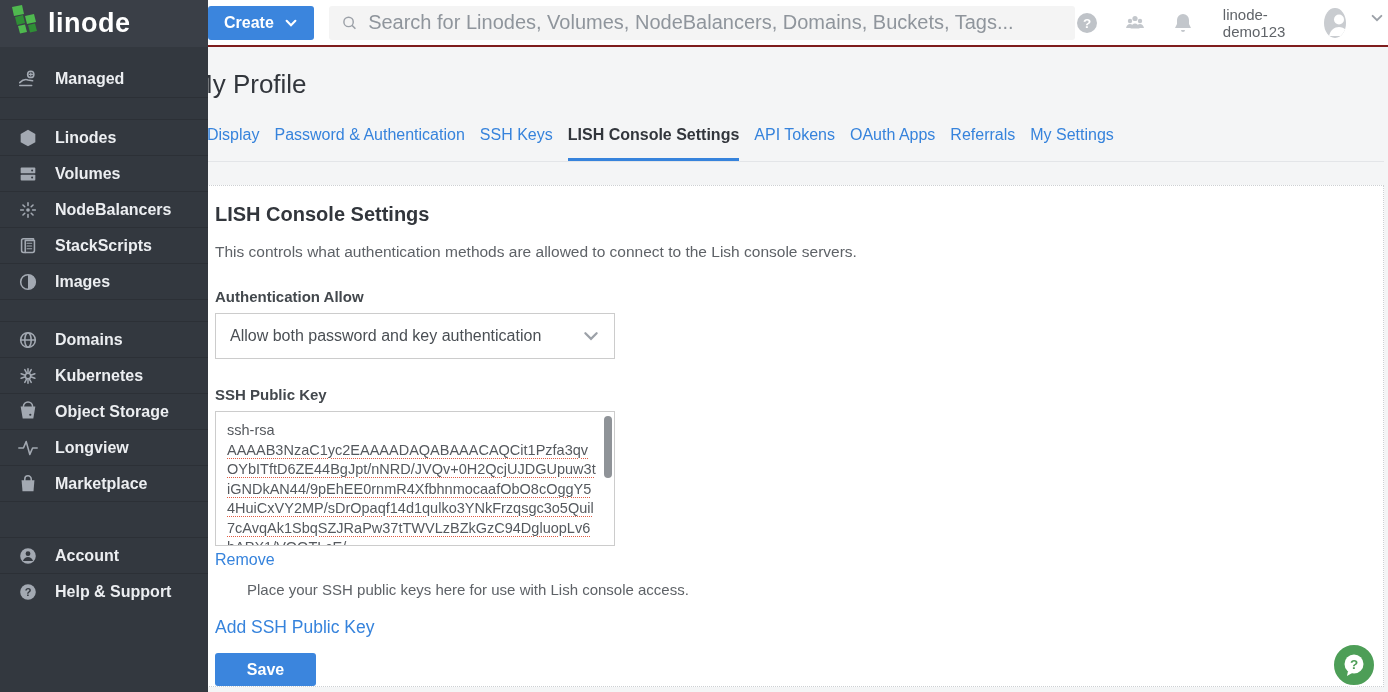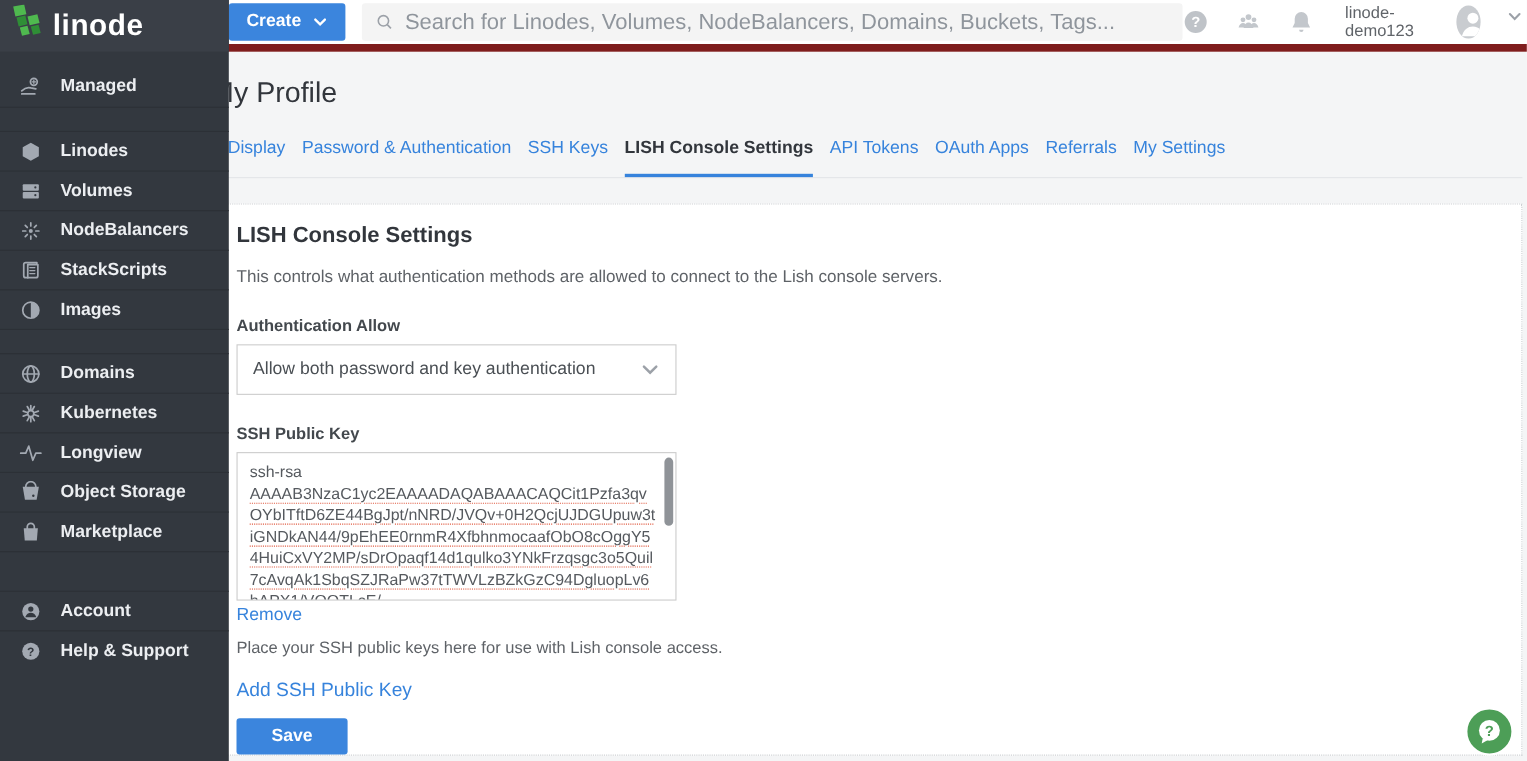--- a/index.html
+++ b/index.html
@@ -19,21 +19,21 @@
   .side-item .lbl { color:#eceef1; font-size:16px; font-weight:600; }
   .side-gap { height:22px; border-top:1px solid #2c3036; }
   .side-gap.big { height:36px; }
   .sicon { width:22px; height:22px; flex:0 0 22px; }
   .sicon svg { width:22px; height:22px; stroke:#a3a9b2; fill:none;
     stroke-width:1.7; stroke-linecap:round; stroke-linejoin:round; }
   .sicon svg .fill { fill:#a3a9b2; stroke:none; }
 
   
   .topbar { position:absolute; left:176px; top:0; width:1212px; height:47px;
-    background:#fff; border-bottom:7px solid #7f1d1d; display:flex;
+    background:#fff; border-bottom:2px solid #7f1d1d; display:flex;
     align-items:center; padding:0 16px 0 14px; gap:0; }
   .hamburger { width:26px; height:20px; display:flex; flex-direction:column;
     justify-content:space-between; padding:2px 0; cursor:pointer; margin-right:18px;}
   .hamburger span { display:block; height:3px; background:#5d6166; border-radius:1px;}
   .create-btn { background:#3b85dd; color:#fff; border:none; border-radius:3px;
     height:34px; padding:0 16px; font-size:16px; font-weight:600; display:flex;
     align-items:center; gap:10px; cursor:pointer; font-family:inherit; margin-right:15px;}
   .create-btn svg { width:14px; height:14px; stroke:#fff; stroke-width:2.4;
     fill:none; stroke-linecap:round; }
   .searchbox { flex:0 0 746px; height:34px; background:#f4f4f4; border-radius:3px;
@@ -78,21 +78,21 @@
     margin-top:8px; padding:9px 18px 9px 11px; font-size:14.5px; line-height:19.5px;
     color:#55595e; overflow:hidden; position:relative; word-break:normal;
     overflow-wrap:anywhere; cursor:text; }
   .txtarea .keytext { text-decoration:underline dotted #e05d44 1px;
     text-underline-offset:3px; }
   .fake-scroll { position:absolute; right:2px; top:2px; width:9px; height:131px; }
   .fake-thumb { position:absolute; top:2px; right:0; width:8px; height:62px;
     background:#8f9398; border-radius:4px; }
   .link { color:#3683dc; cursor:pointer; }
   .remove-link { font-size:16px; margin-top:5px; display:inline-block; }
-  .help-line { font-size:15px; color:#5e6267; margin-top:12px; }
+  .help-line { font-size:15px; color:#5e6267; margin-top:12px;margin-left:32px; }
   .add-link { font-size:17.5px; margin-top:19px; display:inline-block; }
   .save-btn { display:block; margin-top:15px; background:#3b85dd; color:#fff;
     border:none; border-radius:3px; width:101px; height:33px; font-size:16px;
     font-weight:600; cursor:pointer; font-family:inherit; }
 
   .help-bubble { position:absolute; right:12px; bottom:5px; width:44px; height:44px;
     border-radius:50%; background:#4d9e57; border:2px solid #fff;
     display:flex; align-items:center; justify-content:center; cursor:pointer;
     z-index:9; }
 </style>
@@ -189,34 +189,34 @@
         <svg viewBox="0 0 24 24">
             <circle cx="12" cy="12" r="3"></circle>
             <path d="M12 4v4 M12 16v4 M4.5 9.5l3.8 1.4 M15.7 13.1l3.8 1.4 M4.5 14.5l3.8-1.4 M15.7 10.9l3.8-1.4 M8.5 5l1.8 3.2 M13.7 15.8l1.8 3.2 M15.5 5l-1.8 3.2 M10.3 15.8L8.5 19"></path>
           </svg>
       </span>
       <span class="lbl">Kubernetes</span>
     </div>
     <div class="side-item">
       <span class="sicon">
         <svg viewBox="0 0 24 24">
-            <polyline points="2,12 7,12 10,5 14,19 17,12 22,12"></polyline>
-          </svg>
-      </span>
-      <span class="lbl">Longview</span>
-    </div>
-    <div class="side-item">
-      <span class="sicon">
-        <svg viewBox="0 0 24 24">
             <path class="fill" d="M4 6h16l-2.2 13H6.2z"></path>
             <path d="M7 6a5 5 0 0 1 10 0" fill="none"></path>
             <circle cx="14.5" cy="15" r="1.2" fill="#33383f" stroke="none"></circle>
           </svg>
       </span>
       <span class="lbl">Object Storage</span>
+    </div>
+    <div class="side-item">
+      <span class="sicon">
+        <svg viewBox="0 0 24 24">
+            <polyline points="2,12 7,12 10,5 14,19 17,12 22,12"></polyline>
+          </svg>
+      </span>
+      <span class="lbl">Longview</span>
     </div>
     <div class="side-item">
       <span class="sicon">
         <svg viewBox="0 0 24 24">
             <path class="fill" d="M5 8h14l-1 12H6z"></path>
             <path d="M8.5 10V6.5a3.5 3.5 0 0 1 7 0V10" fill="none"></path>
           </svg>
       </span>
       <span class="lbl">Marketplace</span>
     </div>

